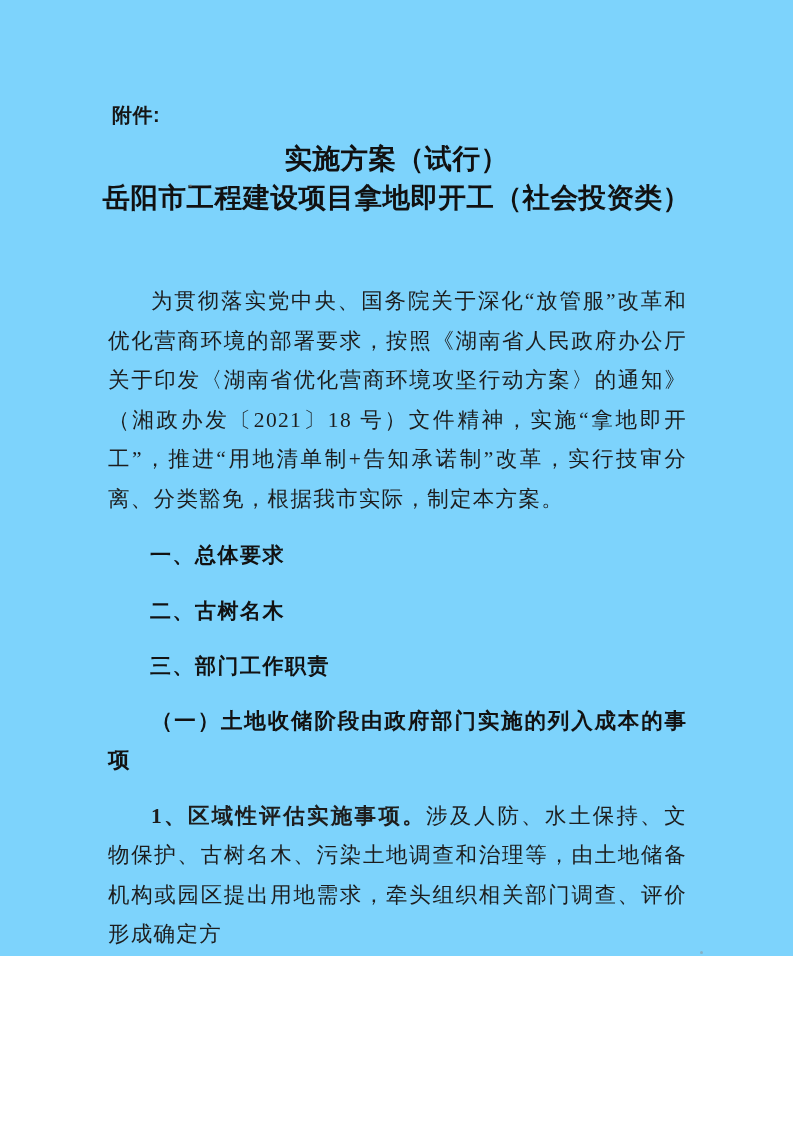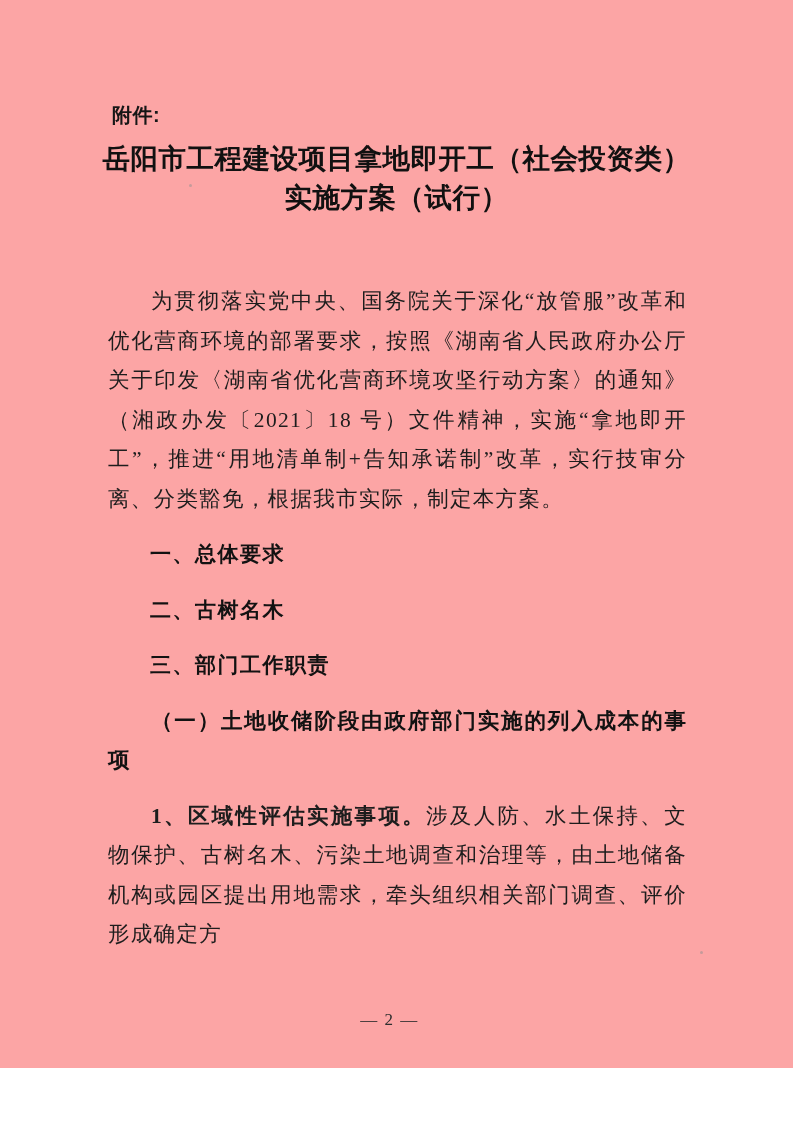--- a/index.html
+++ b/index.html
@@ -1,22 +1,22 @@
 <!DOCTYPE html>
 <html><head>
 <meta charset="utf-8">
 <style>
   * { box-sizing: border-box; }
   html, body { margin: 0; padding: 0; background: #ffffff; }
 
   .page {
     position: relative;
     width: 793px;
-    height: 1068px;
-    background: #fca5a5;
+    height: 956px;
+    background: #7dd3fc;
     overflow: hidden;
     font-family: "Liberation Serif", "DejaVu Serif", serif;
     color: #1b1b1b;
   }
 
   .attachment-label {
     position: absolute;
     top: 102px;
     left: 112px;
     font-family: "Liberation Sans", "DejaVu Sans", sans-serif;
@@ -54,21 +54,21 @@
   }
   .doc-body p,
   .doc-body h2,
   .doc-body h3 {
     margin: 16px;
     text-indent: 2em;
     font-size: 21.5px;
     font-weight: 400;
   }
   .heading-num {
-    font-family: Liberation Serif, serif;
+    font-family: Liberation Sans, sans-serif;
     font-weight: 700 !important;
     font-size: 21px !important;
     letter-spacing: 1.5px;
     color: #121212;
   }
   .heading-sub {
     font-weight: 700 !important;
     letter-spacing: 1px;
     color: #121212;
   }
@@ -96,22 +96,22 @@
   .speck-2 { left: 700px; top: 951px; width: 3px; height: 3px; }
 </style>
 </head>
 <body>
 
 <div class="page">
 
   <div class="attachment-label">附件:</div>
 
   <h1 class="doc-title">
+    <span class="title-line">实施方案（试行）</span>
     <span class="title-line">岳阳市工程建设项目拿地即开工（社会投资类）</span>
-    <span class="title-line">实施方案（试行）</span>
   </h1>
 
   <div class="doc-body">
 
     <p>为贯彻落实党中央、国务院关于深化“放管服”改革和优化营商环境的部署要求，按照《湖南省人民政府办公厅关于印发〈湖南省优化营商环境攻坚行动方案〉的通知》（湘政办发〔2021〕18 号）文件精神，实施“拿地即开工”，推进“用地清单制+告知承诺制”改革，实行技审分离、分类豁免，根据我市实际，制定本方案。</p>
 
     <h2 class="heading-num">一、总体要求</h2>
 
 
     <h2 class="heading-num">二、古树名木</h2>

